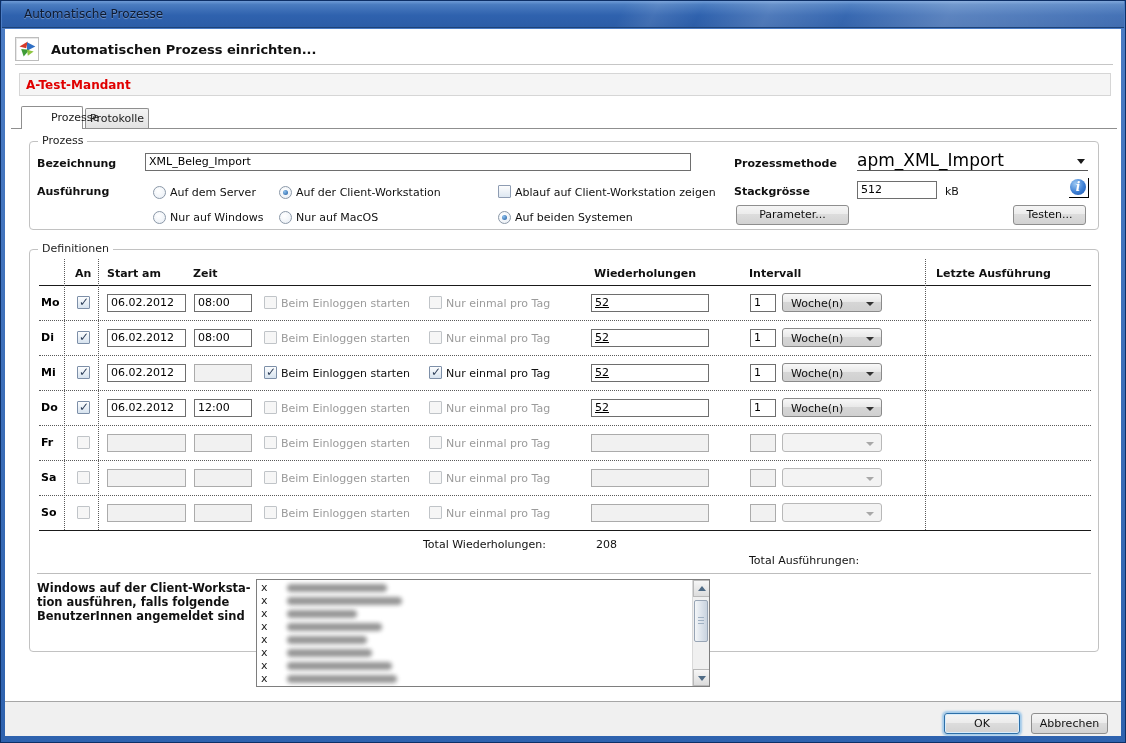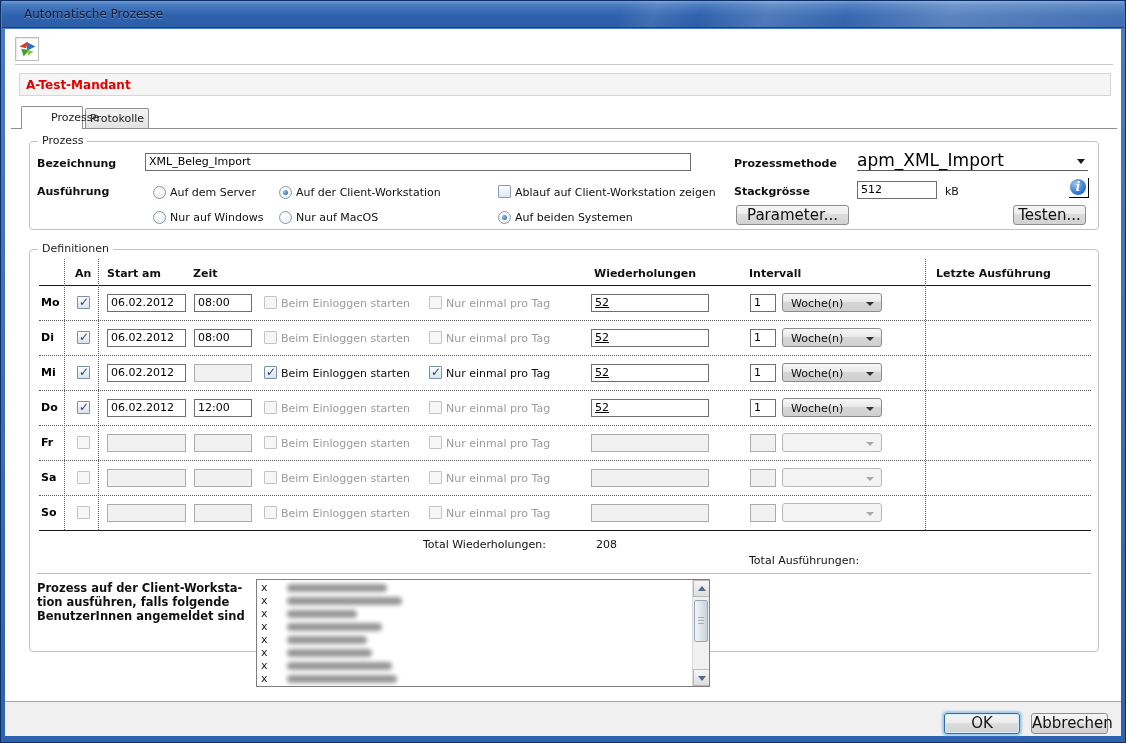--- a/index.html
+++ b/index.html
@@ -45,21 +45,21 @@
   .cb{position:absolute;width:13px;height:13px;border:1px solid #8e9cb2;border-radius:1px;
     background:linear-gradient(180deg,#fdfdfd,#dde7f1);}
   .cb.dim{border-color:#c0c4c8;background:#f6f6f6;}
   .cb.checked{border-color:#7d8fa8;background:linear-gradient(180deg,#fcfdfe,#d7e3ef);}
   .cb.checked::after{content:"\2713";position:absolute;left:1px;top:-2px;font-size:12px;font-weight:bold;color:#31425c;}
   .radio{position:absolute;width:13px;height:13px;border:1px solid #8b98a8;border-radius:50%;
     background:radial-gradient(circle at 40% 35%,#ffffff,#e7edf4);}
   .radio.sel::after{content:"";position:absolute;left:3px;top:3px;width:5px;height:5px;border-radius:50%;
     background:radial-gradient(circle at 35% 35%,#8cc0ee,#1e5a9e);}
   
-  .btn{position:absolute;height:20px;border:1px solid #8e8e8e;border-radius:3px;font-size:15px;color:#111;
+  .btn{position:absolute;height:20px;border:1px solid #8e8e8e;border-radius:3px;font-size:11px;color:#111;
     text-align:center;line-height:18px;background:linear-gradient(180deg,#f5f5f5,#ececec 45%,#dddddd 46%,#d2d2d2);}
   .btn.default{border-color:#2d6fa8;box-shadow:0 0 2px 2px rgba(96,169,228,.55), inset 0 0 0 1px #d9ecfa;}
   
   .select{position:absolute;height:19px;border:1px solid #8a8a8a;border-radius:3px;font-size:11px;color:#111;
     background:linear-gradient(180deg,#f8f8f8,#e9e9e9 45%,#d6d6d6 46%,#d0d0d0);}
   .select .seltext{position:absolute;left:8px;top:2px;line-height:15px;white-space:nowrap;}
   .select .arr{position:absolute;right:7px;top:8px;width:0;height:0;border-left:4px solid transparent;border-right:4px solid transparent;border-top:4px solid #333;}
   .select.dis{background:#f3f3f3;border-color:#b8b8b8;color:#9a9a9a;}
   .select.dis .arr{border-top-color:#a8a8a8;}
   
@@ -117,20 +117,21 @@
   <div class="footerstrip"></div>
 
   <div class="appicon">
     <svg width="20" height="20" viewBox="0 0 24 24">
       <path d="M3 9 L13 3 L11 11 Z" fill="#d43b2a"></path>
       <path d="M12 4 L22 9 L12 14 Z" fill="#2f6fc4"></path>
       <path d="M5 12 L15 13 L8 21 Z" fill="#3f9c38"></path>
       <path d="M12 13 L20 15 L13 20 Z" fill="#8fc643"></path>
     </svg>
   </div>
+  <div class="hdrtitle">Automatischen Prozess einrichten...</div>
   <div class="hdrsep"></div>
 
   <div class="mandant">
     <span>A-Test-Mandant</span>
   </div>
 
   <div class="tabline"></div>
   <div class="tab active" style="left:20px;top:105px;width:62px;height:23px;line-height:22px;">Prozesse</div>
   <div class="tab" style="left:84px;top:107px;width:64px;height:20px;line-height:19px;">Protokolle</div>
 
@@ -318,21 +319,21 @@
   <div class="hsolid" style="left:38px;top:529px;width:1052px;"></div>
 
   <span class="lbl" style="left:422px;top:537px;">Total Wiederholungen:</span>
   <span class="lbl" style="left:595px;top:537px;">208</span>
   <span class="lbl" style="left:748px;top:553px;">Total Ausführungen:</span>
   <span class="lbl" style="left:895px;top:553px;"></span>
 
   <div class="hgrey" style="left:36px;top:572px;width:1054px;"></div>
 
   <div style="position:absolute;left:36px;top:580px;width:220px;">
-    <span class="mline">Prozess auf der Client-Worksta-</span>
+    <span class="mline">Windows auf der Client-Worksta-</span>
     <span class="mline">tion ausführen, falls folgende</span>
     <span class="mline">BenutzerInnen angemeldet sind</span>
   </div>
 
   <div class="userlist">
     <div id="useritems" style="position:absolute;left:0;top:1px;right:18px;">
         <div class="litem">
     <span class="mark">x</span>
     <span class="redacted" style="width: 100px;"></span>
   </div>

